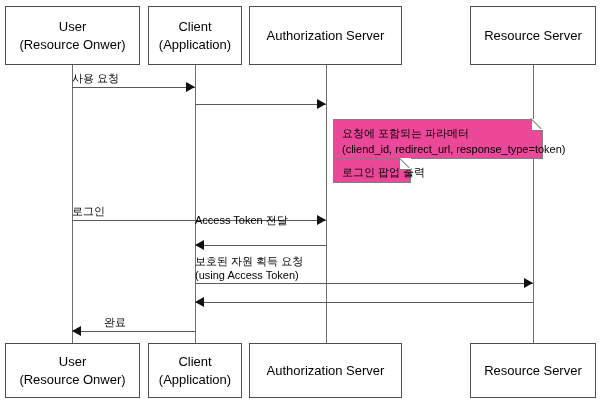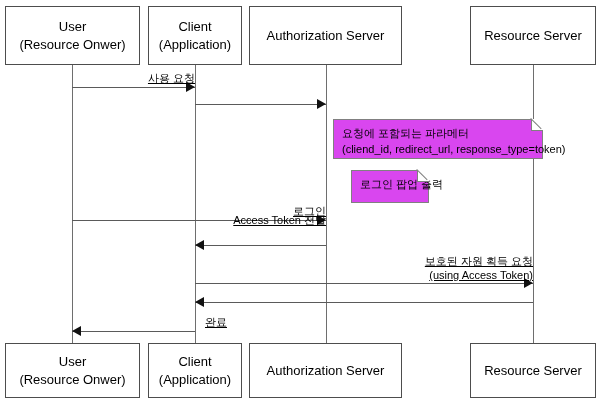--- a/index.html
+++ b/index.html
@@ -60,30 +60,29 @@
     border-left: 9px solid #111111;
   }
   .arrowhead.left {
     border-right: 9px solid #111111;
   }
   .msg-label {
     position: absolute;
     font-size: 11px;
     color: #000000;
     white-space: nowrap;
-    text-align: right;
+    text-align: left;
     line-height: 1.3;
-    text-decoration: underline;
   }
   
   .note {
     position: absolute;
     box-sizing: border-box;
     border: 1px solid #808080;
-    background: #d946ef;
+    background: #ec4899;
     font-size: 11px;
     color: #000000;
     padding: 6px 8px 5px 8px;
     line-height: 1.45;
     white-space: nowrap;
   }
   .note .fold {
     position: absolute;
     top: -1px;
     right: -1px;
@@ -141,21 +140,21 @@
 
   <div class="msg" style="left:195px; top:104px; width:131px;"></div>
   <div class="arrowhead right" style="left:317px; top:99px;"></div>
 
   <div class="note" style="left:333px; top:119px; width:210px; height:40px;">
     <span class="fold"></span>
     <span class="nline">요청에 포함되는 파라메터</span>
     <span class="nline">(cliend_id, redirect_url, response_type=token)</span>
   </div>
 
-  <div class="note" style="left:333px; top:170px; width:78px; height:33px;margin-left:18px;">
+  <div class="note" style="left:333px; top:158px; width:78px; height:25px;">
     <span class="fold"></span>
     <span class="nline">로그인 팝업 출력</span>
   </div>
 
   <div class="msg" style="left:72px; top:220px; width:254px;"></div>
   <div class="arrowhead right" style="left:317px; top:215px;"></div>
   <div class="msg-label" style="left:72px; top:204px; width:254px;">로그인</div>
 
   <div class="msg" style="left:195px; top:245px; width:131px;"></div>
   <div class="arrowhead left" style="left:195px; top:240px;"></div>

